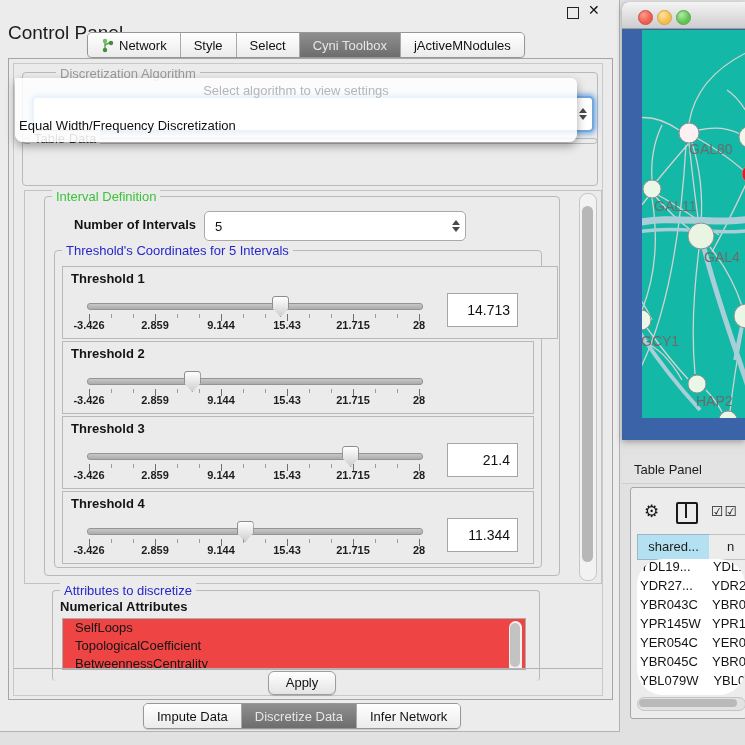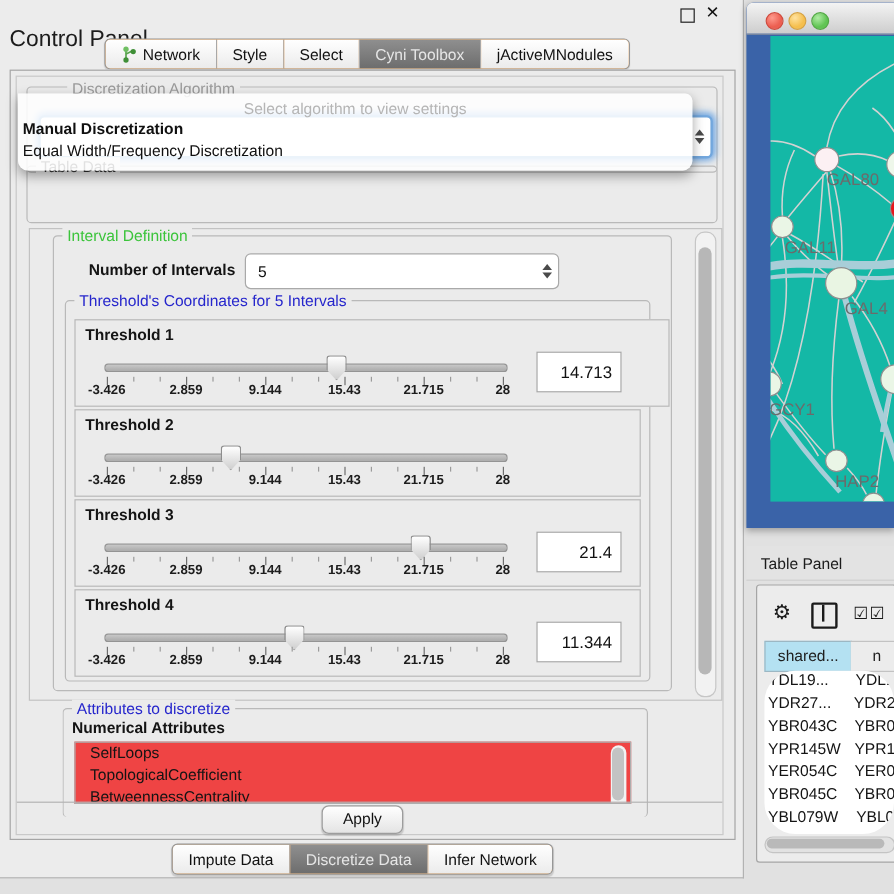--- a/index.html
+++ b/index.html
@@ -9,21 +9,21 @@
 
   
   #control-window{left:0;top:0;width:619px;height:731px;background:#ececec;
     border-right:1px solid #b2b2b2;border-bottom:1px solid #b2b2b2;}
   #cw-title{left:8px;top:22px;font-size:19px;color:#1c1c1c;}
   #float-btn{left:567px;top:7px;width:10px;height:10px;border:1.5px solid #222;background:transparent;}
   #close-btn{left:588px;top:2px;font-size:14px;font-weight:bold;color:#111;}
 
   
   .segbar{display:flex;border:1px solid #979797;border-radius:5px;overflow:hidden;
-    background:#fdba74;box-shadow:0 1px 1px rgba(0,0,0,0.15);}
+    background:#f9a8d4;box-shadow:0 1px 1px rgba(0,0,0,0.15);}
   .seg{display:flex;align-items:center;gap:5px;padding:0 13px;font-size:13px;color:#111;
     background:linear-gradient(#ffffff,#ebebeb);border-right:1px solid #a8a8a8;white-space:nowrap;}
   .seg:last-child{border-right:none;}
   .seg.selected{background:linear-gradient(#8f8f8f,#6d6d6d);color:#e6e6e6;}
   #top-tabbar{left:87px;top:32px;height:24px;}
   #bottom-tabbar{left:143px;top:703px;height:24px;}
 
   
   #main-panel{left:8px;top:58px;width:603px;height:640px;background:#ebebeb;border:1px solid #a5a5a5;}
   #inner-panel{left:13px;top:63px;width:588px;height:631px;border:1px solid #c9c9c9;}
@@ -151,21 +151,20 @@
     <div id="algo-combo" class="combo">
       <div class="val"></div>
       <div class="stepper">
           <div class="tri-up"></div>
           <div class="tri-dn"></div>
         </div>
     </div>
 
     <div id="algo-popup" class="abs">
       <div class="ph">Select algorithm to view settings</div>
-      <div class="popup-item" style="top:22px;font-weight:bold;">Manual Discretization</div>
       <div class="popup-item" style="top:40px;">Equal Width/Frequency Discretization</div>
     </div>
 
     <div class="group abs" style="left:22px;top:138px;width:574px;height:46px;"></div>
     <div class="group-label" style="left:30px;top:131px;color:#2e2e2e;">Table Data</div>
 
     <div class="abs" style="left:24px;top:190px;width:576px;height:392px;border:1px solid #c2c2c2;"></div>
     <div class="abs vscroll-track" style="left:579px;top:193px;width:16px;height:386px;">
       <div class="scroll-thumb" style="left:2px;top:12px;width:11px;height:356px;"></div>
     </div>

